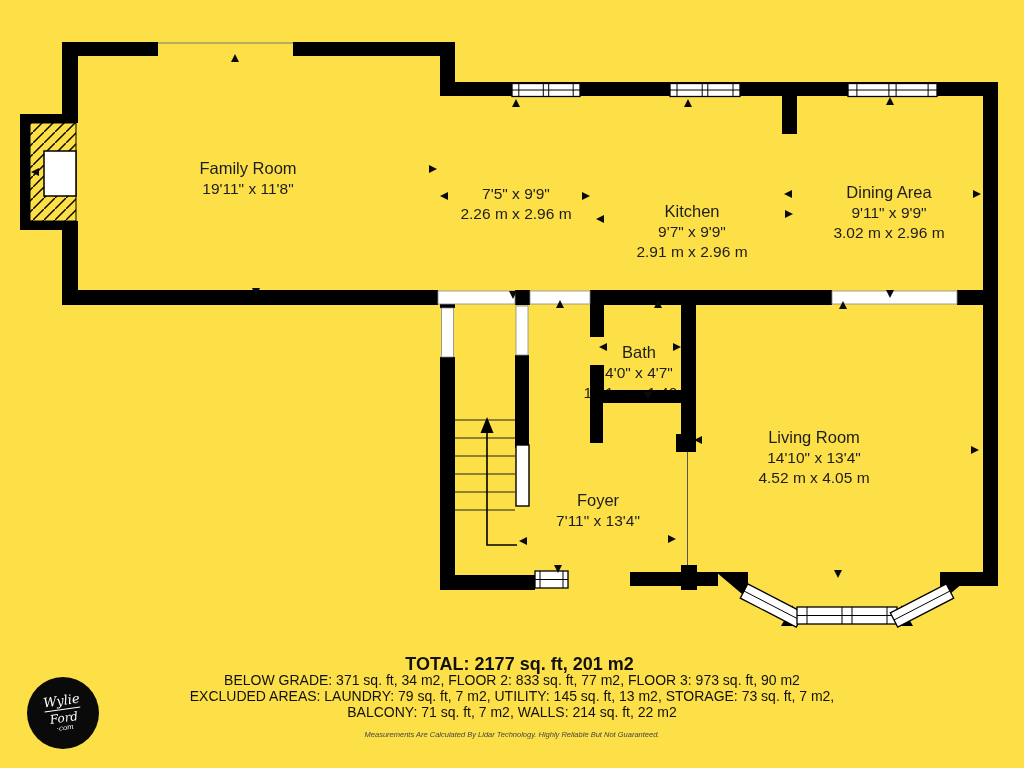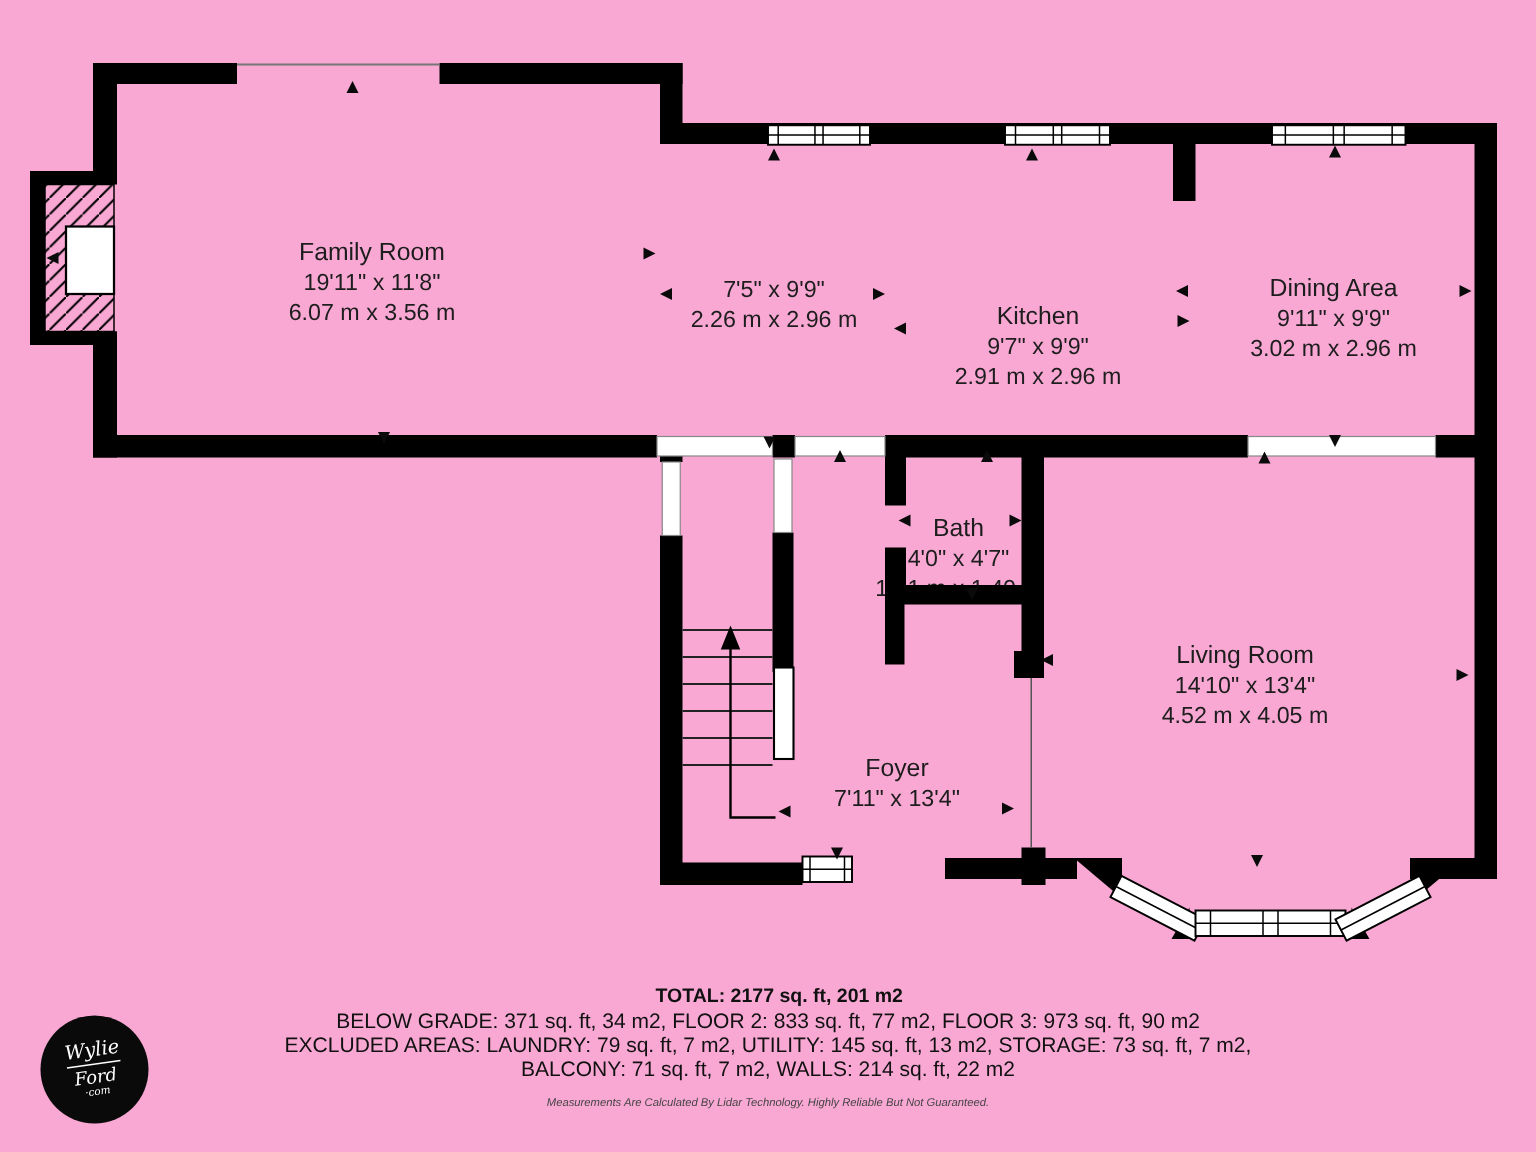--- a/index.html
+++ b/index.html
@@ -1,37 +1,37 @@
 <!DOCTYPE html>
 <html><head>
 <meta charset="utf-8">
 <style>
   html,body{margin:0;padding:0;background:#fff;}
   #canvas{
-    position:relative;width:1024px;height:768px;background:#f9a8d4;overflow:hidden;
+    position:relative;width:1024px;height:768px;background:#fde047;overflow:hidden;
     font-family:"Liberation Sans", sans-serif;
   }
   svg{position:absolute;left:0;top:0;z-index:3;pointer-events:none;}
   .room-label{
     position:absolute;z-index:2;text-align:center;color:#1d1d1d;
   }
   .room-name{display:block;font-size:16.5px;line-height:21px;}
   .room-dim{display:block;font-size:15.5px;line-height:19.5px;}
   .lbl-family{left:98px;top:158px;width:300px;}
   .lbl-breakfast{left:366px;top:184px;width:300px;}
   .lbl-kitchen{left:542px;top:184px;width:300px;margin-top:17px;}
   .lbl-dining{left:739px;top:182px;width:300px;}
   .lbl-bath{left:539px;top:342px;width:200px;}
-  .lbl-living{left:680px;top:427px;width:300px;}
-  .lbl-foyer{left:448px;top:490px;width:300px;margin-top:12px;}
+  .lbl-living{left:664px;top:427px;width:300px;}
+  .lbl-foyer{left:448px;top:490px;width:300px;}
   .summary{
     position:absolute;left:0;top:656px;width:1024px;z-index:2;
     text-align:center;color:#111;
   }
-  .summary-total{font-size:13px;font-weight:bold;line-height:16px;padding-left:15px;}
+  .summary-total{font-size:18px;font-weight:bold;line-height:16px;padding-left:15px;}
   .summary-line{font-size:14px;line-height:16px;}
   .summary-disclaimer{font-size:7.5px;color:#444;margin-top:10px;font-style:italic;}
   .logo{
     position:absolute;left:27px;top:677px;width:72px;height:72px;z-index:2;
     background:#0a0a0a;border-radius:50%;color:#fff;
     display:flex;flex-direction:column;align-items:center;justify-content:center;
     font-family:"DejaVu Serif", serif;font-style:italic;
   }
   .logo-inner{transform:rotate(-8deg);text-align:center;}
   .logo-line1{font-size:13px;line-height:13px;}
@@ -40,21 +40,20 @@
   .logo-line3{font-size:7px;line-height:9px;}
 </style>
 </head>
 <body>
 
 <div id="canvas">
 
   <div class="room-label lbl-family">
     <span class="room-name">Family Room</span>
     <span class="room-dim">19'11" x 11'8"</span>
-    <span class="room-dim">6.07 m x 3.56 m</span>
   </div>
   <div class="room-label lbl-breakfast">
     <span class="room-dim">7'5" x 9'9"</span>
     <span class="room-dim">2.26 m x 2.96 m</span>
   </div>
   <div class="room-label lbl-kitchen">
     <span class="room-name">Kitchen</span>
     <span class="room-dim">9'7" x 9'9"</span>
     <span class="room-dim">2.91 m x 2.96 m</span>
   </div>

